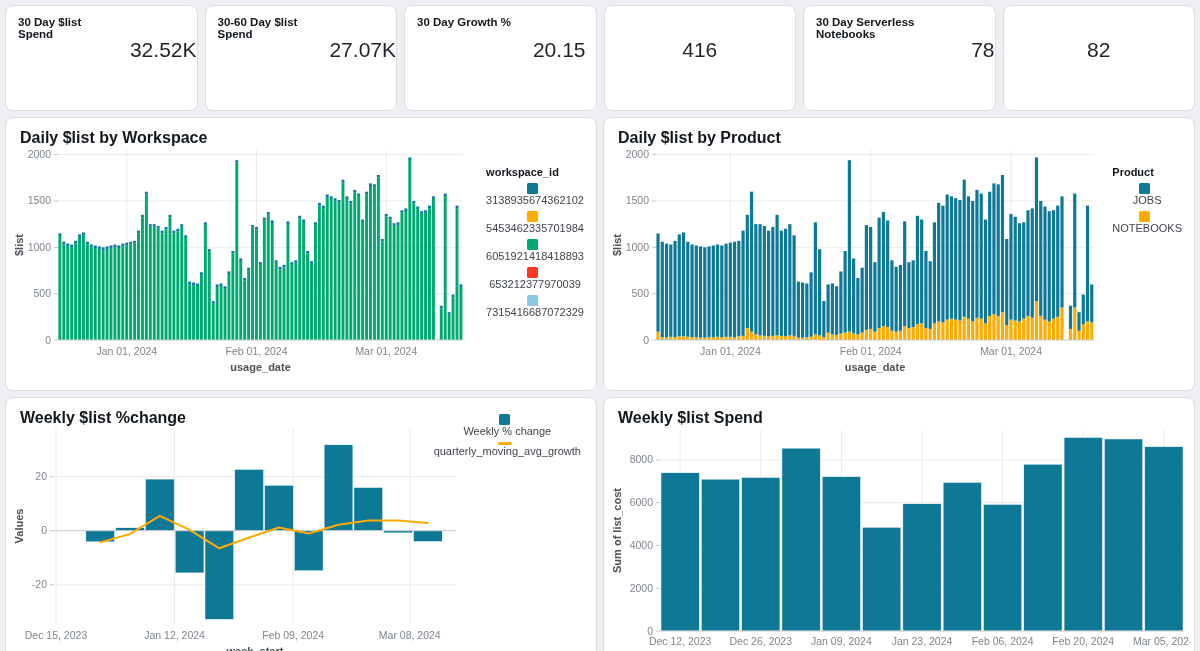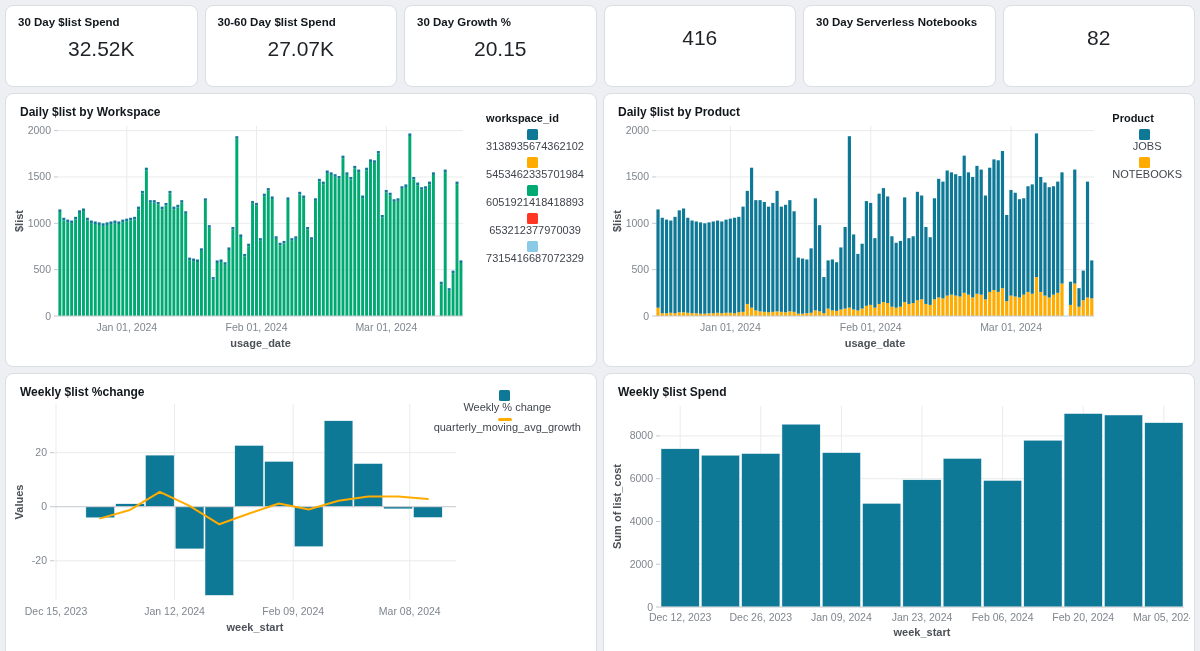--- a/index.html
+++ b/index.html
@@ -11,30 +11,30 @@
     overflow:hidden;
   }
   .page { padding:5px; display:flex; flex-direction:column; gap:6px; }
   .kpi-row { display:grid; grid-template-columns:repeat(6,1fr); gap:7px; }
   .card {
     background:#ffffff;
     border:1px solid #dbdee3;
     border-radius:8px;
     position:relative;
   }
-  .kpi-card { height:82px; display:flex; flex-direction:column; }
+  .kpi-card { height:106px; display:flex; flex-direction:row; }
   .kpi-title { font-size:11.5px; font-weight:bold; color:#11171c; padding:10px 12px 0 12px; }
   .kpi-value { flex:1; display:flex; align-items:center; justify-content:center; font-size:21px; color:#1f2328; padding-bottom:16px; }
   .chart-row { display:grid; grid-template-columns:1fr 1fr; gap:6px; }
   .chart-card { height:274px; }
   .chart-card.bottom { height:350px; }
-  .chart-title { font-size:12px; font-weight:bold; color:#11171c; padding:11px 0 0 14px; }
+  .chart-title { font-size:16px; font-weight:bold; color:#11171c; padding:11px 0 0 14px; }
   .chart-svg { position:absolute; left:6px; top:26px; }
   .legend {
-    position:absolute; top:18px; right:12px;
+    position:absolute; top:48px; right:12px;
     font-size:11px; color:#40454d;
   }
   .legend-title { font-weight:bold; margin-bottom:5px; color:#11171c; }
   .legend-item { display:flex; align-items:center; margin-bottom:5px; cursor:pointer; white-space:nowrap;flex-direction:column; }
   .legend-swatch { width:11px; height:11px; border-radius:1.5px; margin-right:6px; flex:0 0 auto; }
   .legend-dash { width:14px; height:3px; border-radius:2px; margin-right:5px; flex:0 0 auto; }
 </style>
 </head>
 <body>
 
@@ -51,20 +51,21 @@
     </div>
     <div class="card kpi-card">
       <div class="kpi-title">30 Day Growth %</div>
       <div class="kpi-value">20.15</div>
     </div>
     <div class="card kpi-card">
       <div class="kpi-value">416</div>
     </div>
     <div class="card kpi-card">
       <div class="kpi-title">30 Day Serverless Notebooks</div>
+      <div class="kpi-value">78</div>
     </div>
     <div class="card kpi-card">
       <div class="kpi-value">82</div>
     </div>
   </div>
 
   <div class="chart-row">
     <div class="card chart-card">
       <div class="chart-title">Daily $list by Workspace</div>
       <svg id="chart-workspace" class="chart-svg" width="455" height="244">

